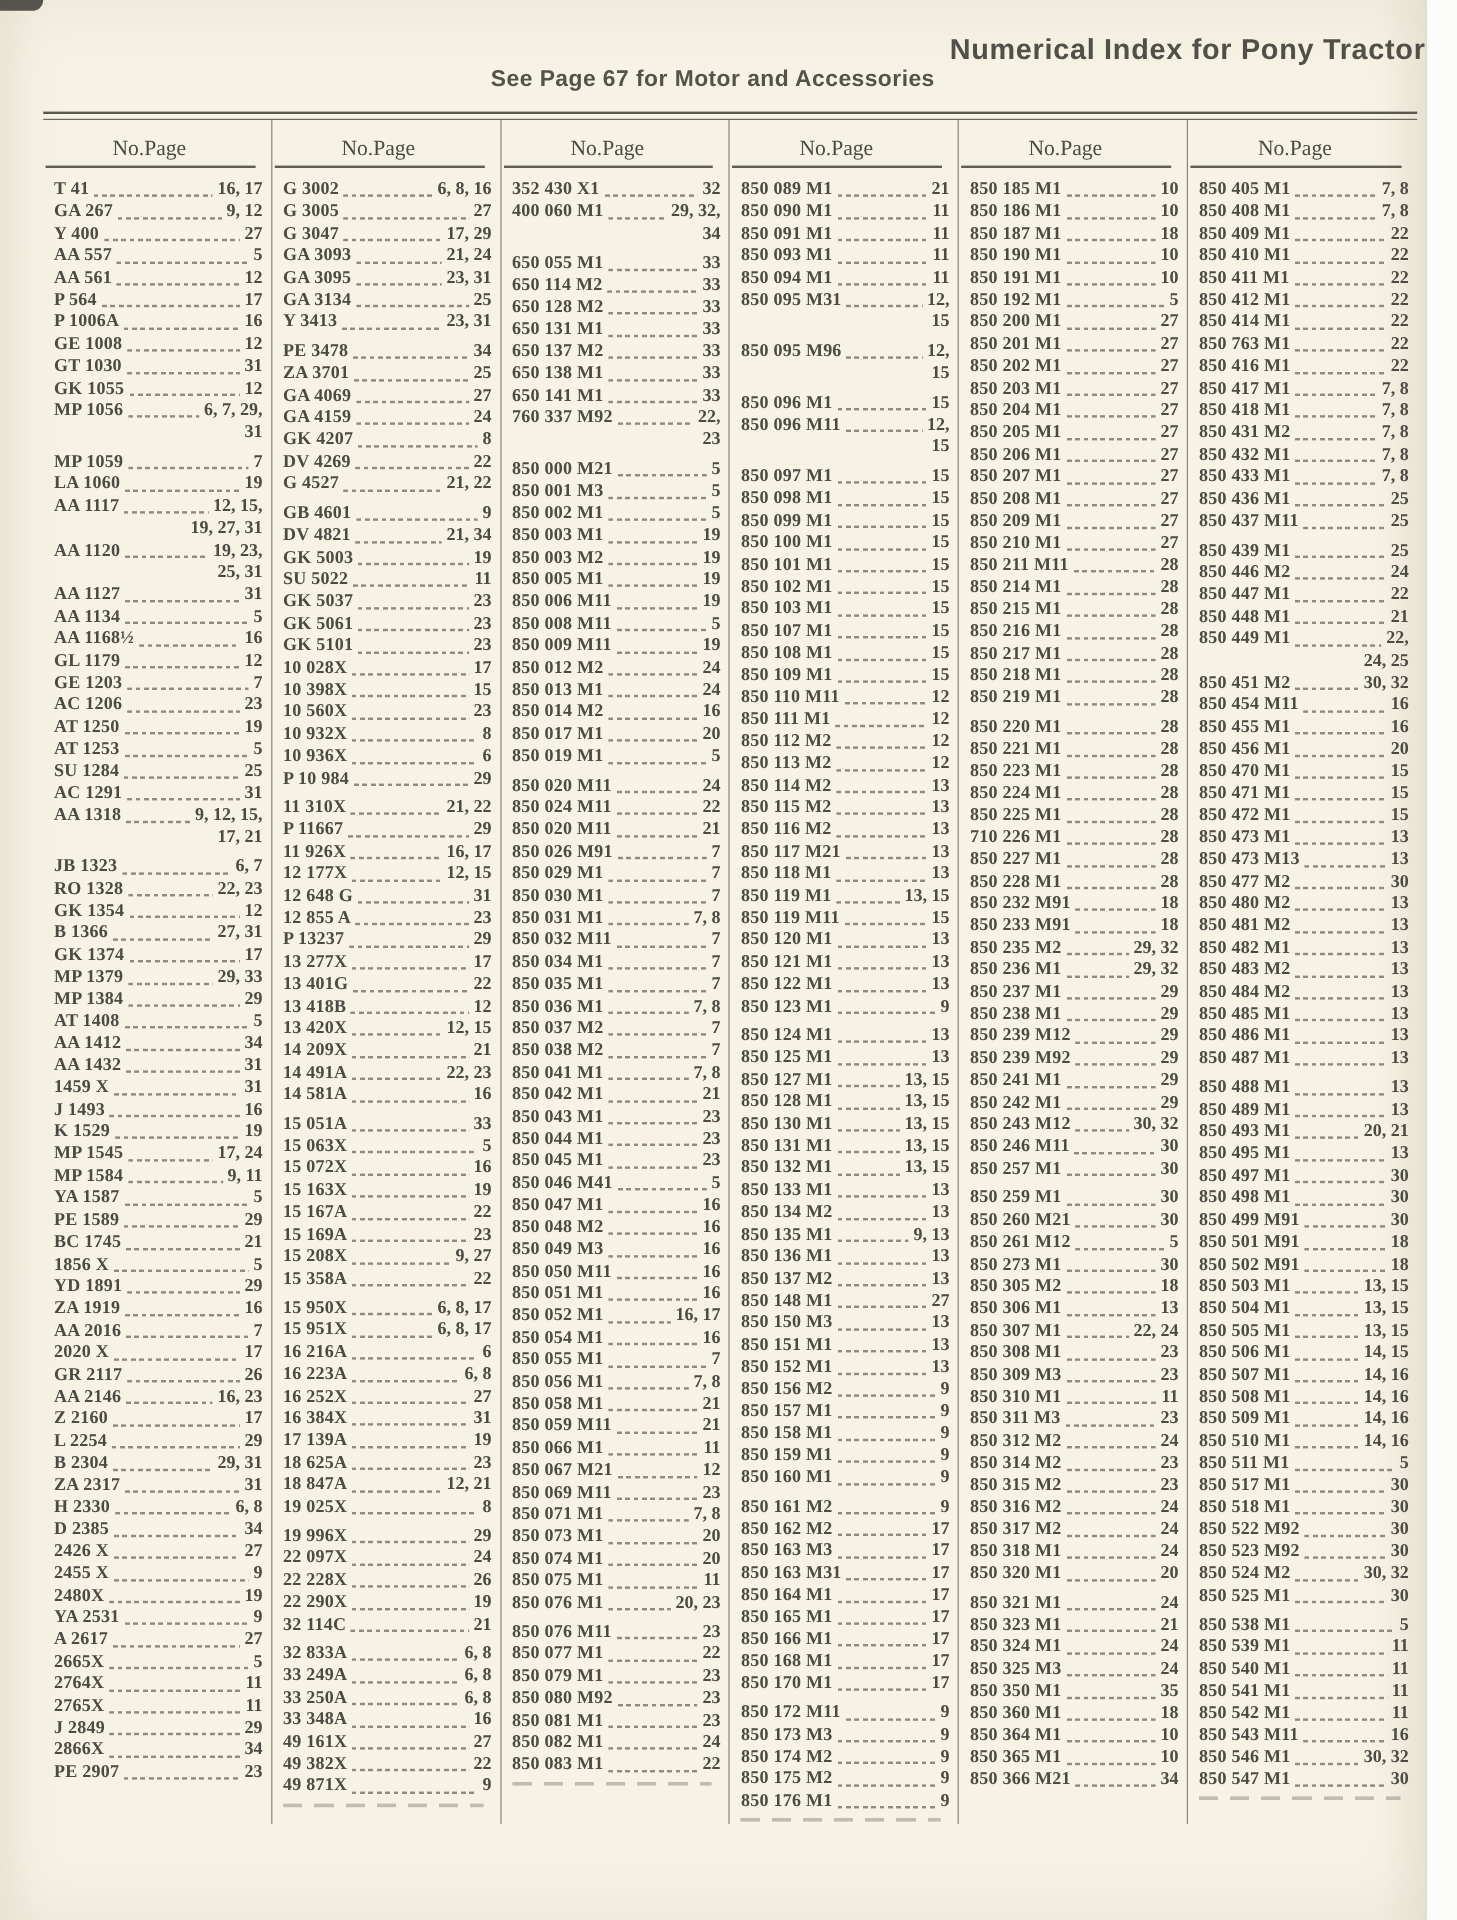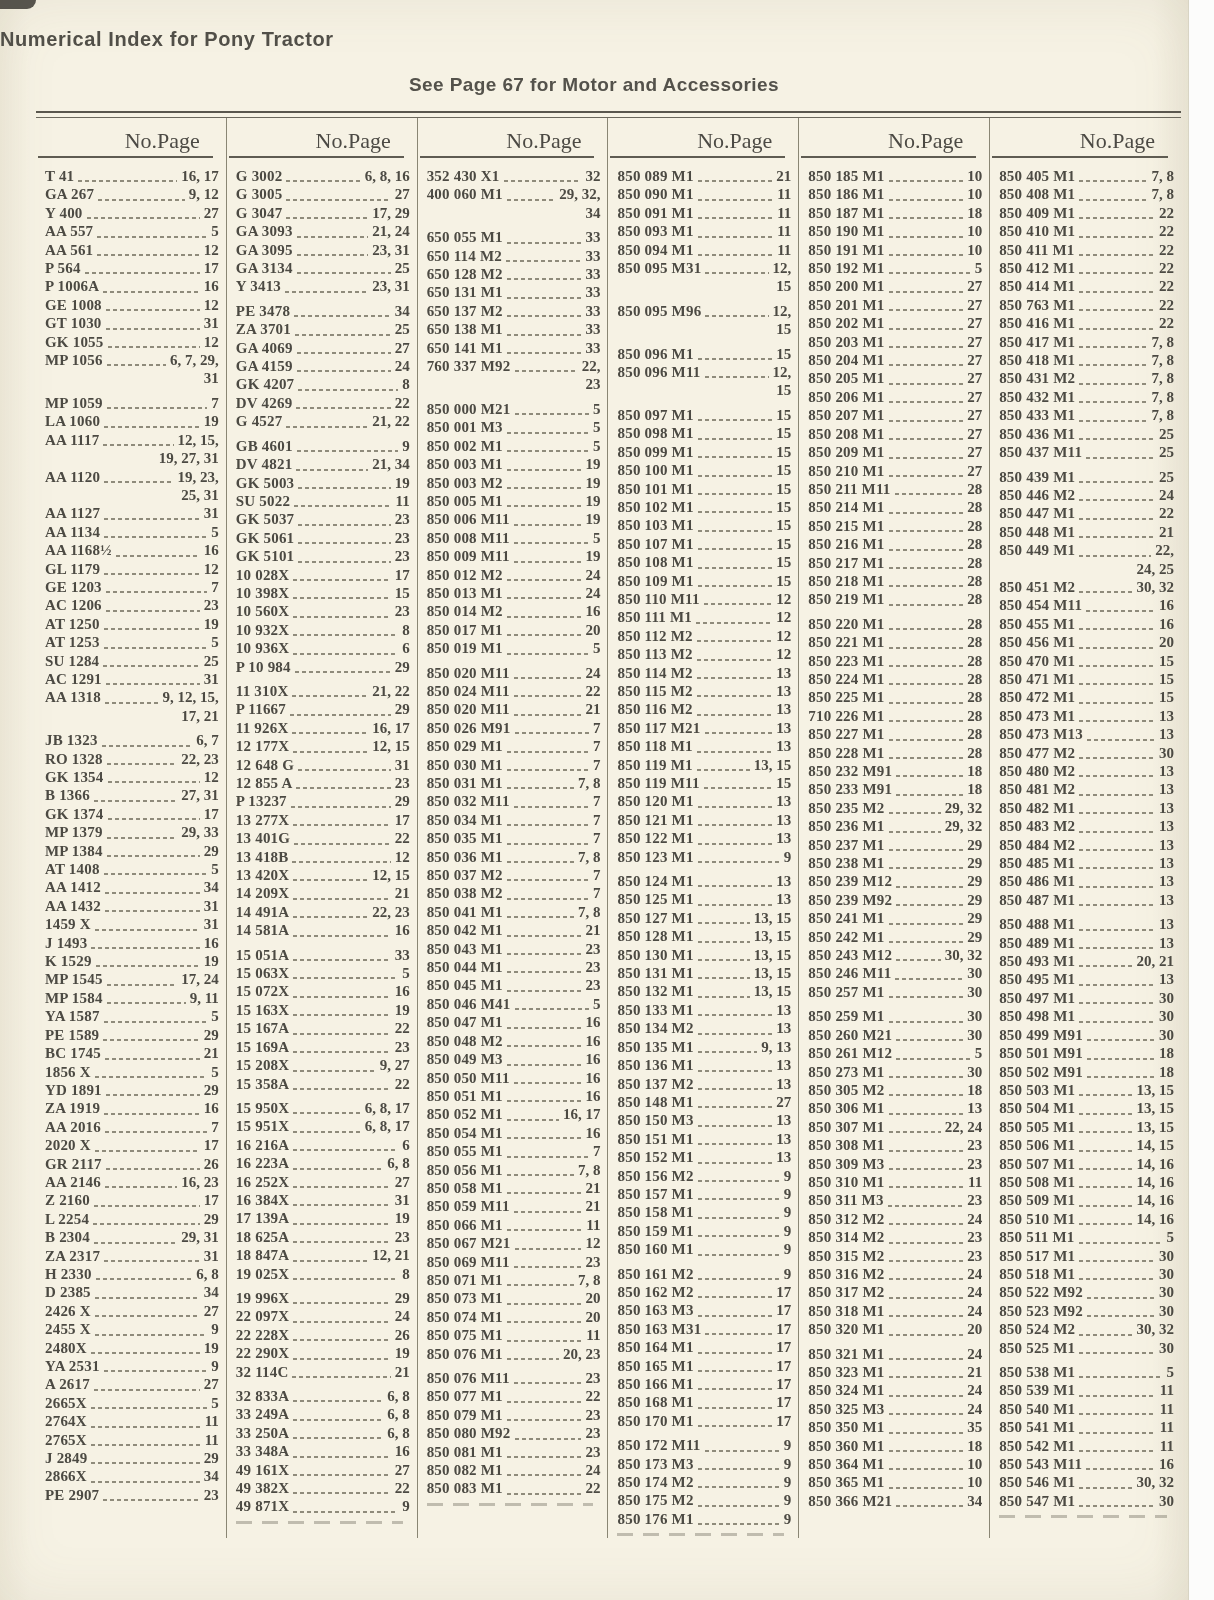--- a/index.html
+++ b/index.html
@@ -4,30 +4,30 @@
 <style>
   html,body{margin:0;padding:0;}
   body{width:1214px;height:1600px;background:#fcfcfb;position:relative;
        font-family:"Liberation Serif",serif;overflow:hidden;}
   .page{position:absolute;left:0;top:0;width:1188px;height:1600px;
         background:linear-gradient(90deg,#f1ecdc 0,#f6f2e4 2.5%,#f6f2e4 97%,#eee9d9 100%);
         box-shadow:inset 0 0 60px rgba(120,110,80,.10);
         border-right:1px solid #d8d4c4;}
   .corner-mark{position:absolute;left:0;top:0;width:36px;height:9px;background:#3c3a34;
         border-bottom-right-radius:9px;opacity:.85;}
-  .title{margin-top:28px;text-align:left;font-family:"Liberation Sans",sans-serif;
-        font-weight:bold;font-size:20px;color:#514f48;letter-spacing:.6px;}
-  .subtitle{margin-top:23px;text-align:center;font-family:"Liberation Sans",sans-serif;
+  .title{margin-top:28px;text-align:right;font-family:"Liberation Sans",sans-serif;
+        font-weight:bold;font-size:24px;color:#514f48;letter-spacing:.6px;}
+  .subtitle{margin-top:0;text-align:center;font-family:"Liberation Sans",sans-serif;
         font-weight:bold;font-size:19px;color:#54524b;letter-spacing:.4px;}
   .double-rule{margin:15px 7px 0 36px;height:4px;
         border-top:2px solid #5a574e;border-bottom:1px solid #6a675c;}
   .grid{display:grid;grid-template-columns:repeat(6,1fr);margin:0 7px 0 36px;}
   .col{border-right:1px solid #8a8674;padding-top:10px;min-height:1378px;}
   .col:last-child{border-right:none;}
-  .col-head{display:flex;justify-content:flex-end;font-size:22px;line-height:26px;
+  .col-head{display:flex;justify-content:center;font-size:18px;line-height:26px;
         color:#4c4a44;padding:0 26px 0 13px;}
   .head-rule{border-bottom:2px solid #5f5c52;margin:2px 13px 9px 2px;}
   .row{display:flex;align-items:baseline;line-height:18.4px;font-size:15px;
         font-weight:bold;color:#4c4a43;padding:0 7px 0 9px;}
   .row.gap{margin-top:6px;justify-content:center;}
   .no{white-space:nowrap;letter-spacing:.2px;}
   .leader{flex:1 1 8px;min-width:0;height:2px;margin:0 4px;align-self:flex-end;
         margin-bottom:3px;
         background-image:repeating-linear-gradient(90deg,#8f8b7b 0 4px,transparent 4px 7px);}
   .pg{white-space:nowrap;}

